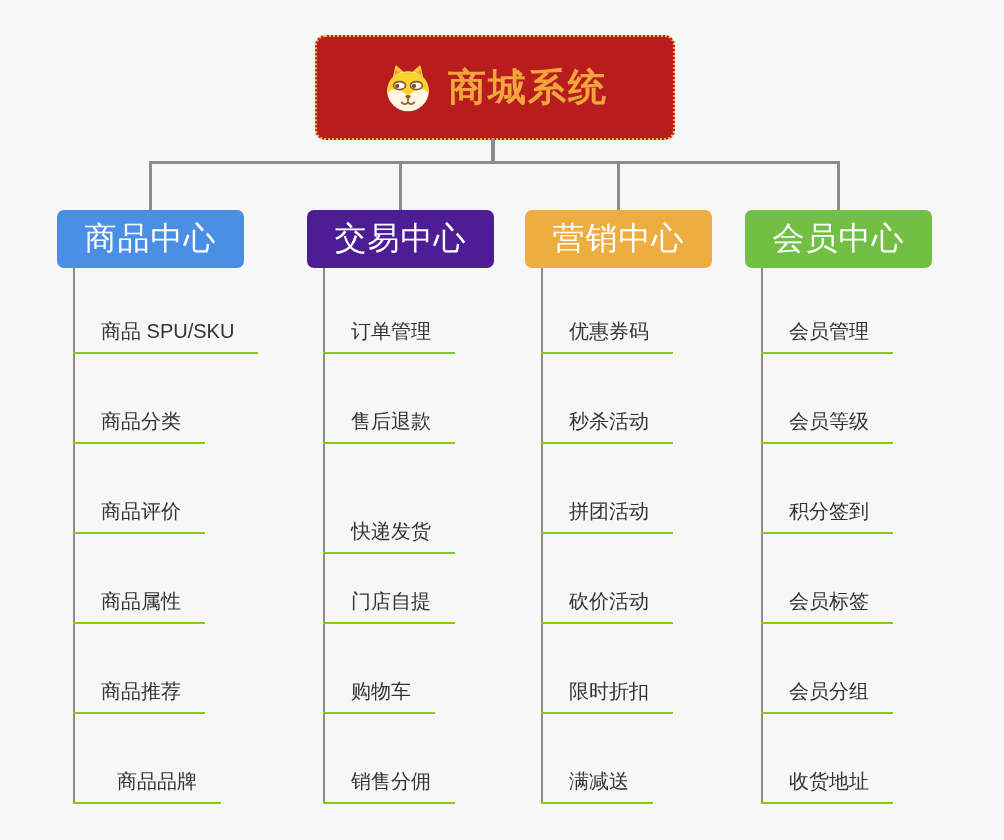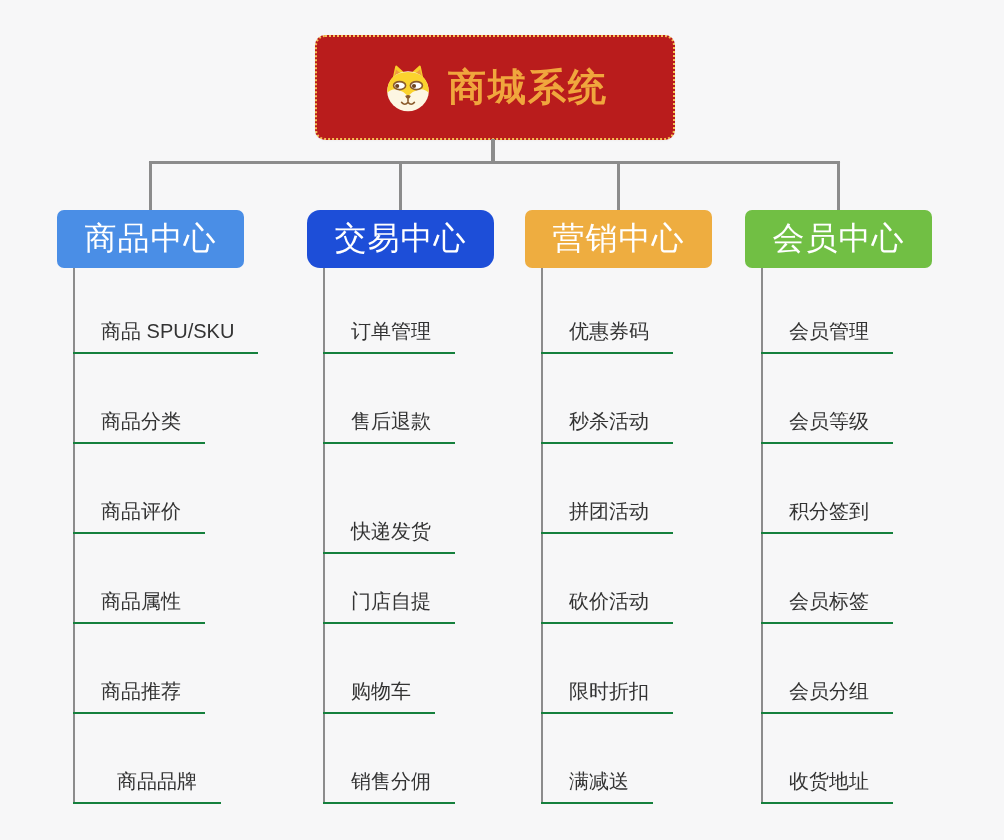--- a/index.html
+++ b/index.html
@@ -50,21 +50,21 @@
   .branch .trunk {
     position: absolute; left: 16px; top: 268px;
     width: 2px; height: 536px;
     background: #8c8c8c;
   }
   .branch-item {
     position: absolute; left: 16px;
     font-size: 20px; line-height: 24px; color: #333333;
     white-space: nowrap;
     padding: 0 24px 9px 28px;
-    border-bottom: 2px solid #15803d;
+    border-bottom: 2px solid #84cc16;
     cursor: default;
   }
 </style>
 </head>
 <body>
 
 <div class="canvas">
 
   <div class="root-node">
     <svg class="root-icon" viewBox="0 0 64 60" aria-hidden="true">
@@ -100,21 +100,21 @@
         <div class="trunk"></div>
         <div class="branch-item" style="top: 319px;">商品 SPU/SKU</div>
         <div class="branch-item" style="top: 409px;">商品分类</div>
         <div class="branch-item" style="top: 499px;">商品评价</div>
         <div class="branch-item" style="top: 589px;">商品属性</div>
         <div class="branch-item" style="top: 679px;">商品推荐</div>
         <div class="branch-item" style="top: 769px; padding-left: 44px;">商品品牌</div>
       </div>
       <div class="branch" style="left: 307px;">
         <div class="drop"></div>
-        <div class="branch-node" style="background: #1d4ed8; border-radius: 13px;">交易中心</div>
+        <div class="branch-node" style="background: #4c1d95;">交易中心</div>
         <div class="trunk"></div>
         <div class="branch-item" style="top: 319px;">订单管理</div>
         <div class="branch-item" style="top: 409px;">售后退款</div>
         <div class="branch-item" style="top: 499px; margin-top: 20px;">快递发货</div>
         <div class="branch-item" style="top: 589px;">门店自提</div>
         <div class="branch-item" style="top: 679px;">购物车</div>
         <div class="branch-item" style="top: 769px;">销售分佣</div>
       </div>
       <div class="branch" style="left: 525px;">
         <div class="drop"></div>

